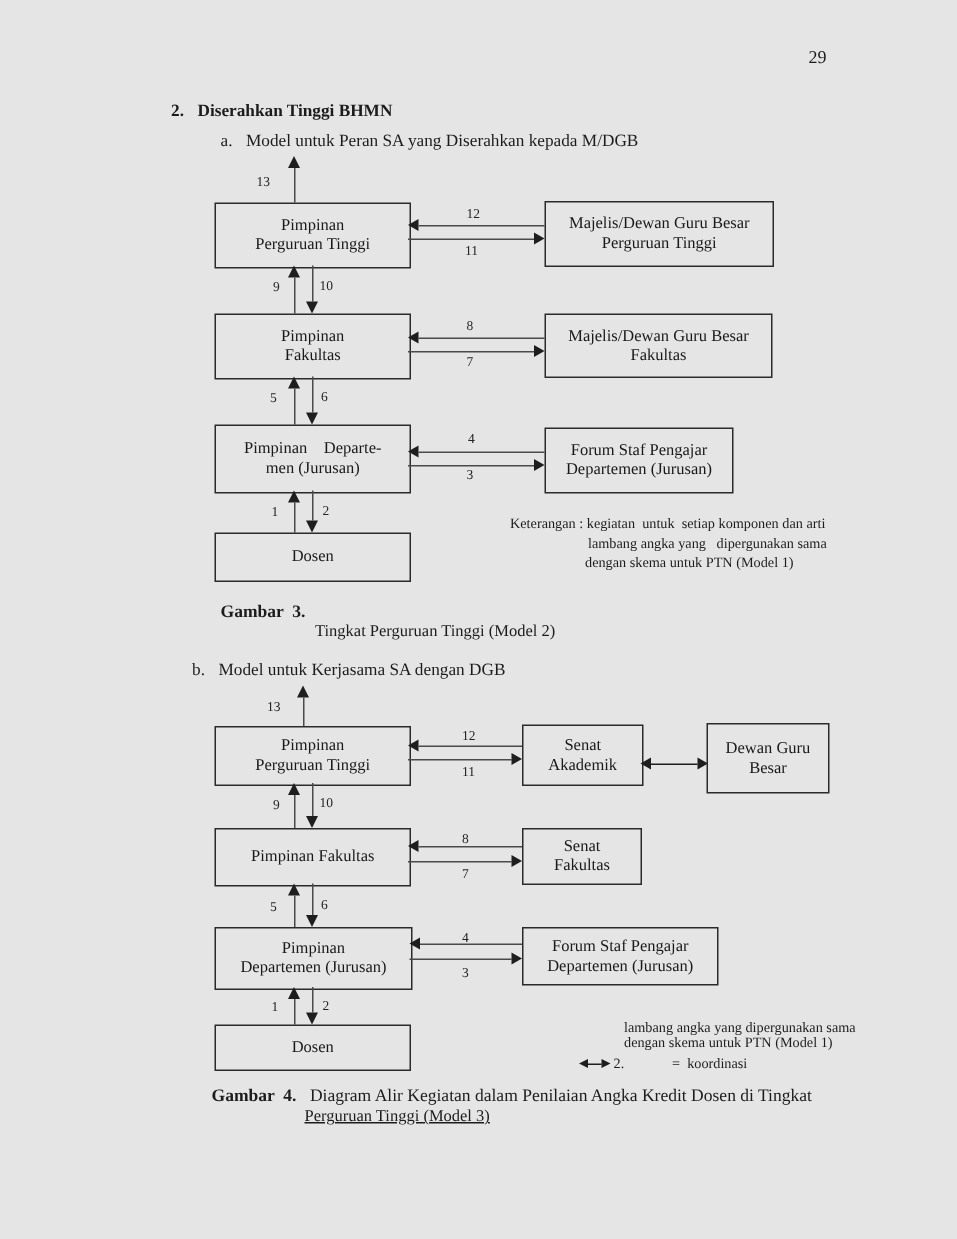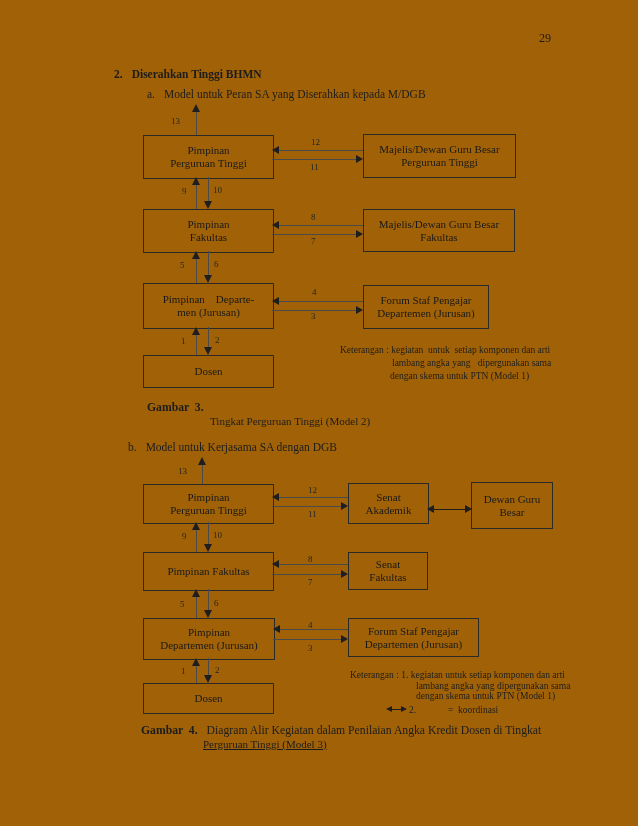--- a/index.html
+++ b/index.html
@@ -1,16 +1,16 @@
 <!DOCTYPE html>
 <html><head>
 <meta charset="utf-8">
 <style>
   html,body{margin:0;padding:0;background:#ffffff;}
-  .page{position:relative;width:638px;height:826px;background:#a16207;overflow:hidden;
+  .page{position:relative;width:638px;height:826px;background:#e5e5e5;overflow:hidden;
         font-family:"Liberation Serif","DejaVu Serif",serif;color:#1c1c1c;}
   .pageno{position:absolute;font-size:12px;line-height:13px;}
   .hd{position:absolute;display:flex;gap:9px;font-size:11.5px;line-height:13px;white-space:pre;}
   .bold{font-weight:bold;}
   .box{position:absolute;border:1px solid #2a2a2a;display:flex;align-items:center;justify-content:center;
        text-align:center;font-size:11px;line-height:13px;white-space:pre-wrap;color:#191919;}
   .num{position:absolute;font-size:9px;line-height:9px;color:#242424;white-space:pre;}
   .hline{position:absolute;height:1px;background:#4a4a4a;}
   .vline{position:absolute;width:1px;background:#4a4a4a;}
   .tri{position:absolute;width:0;height:0;border-style:solid;border-color:transparent;}
@@ -187,21 +187,20 @@
 
   <div class="tri tri-up" style="left:192px;top:658px;"></div>
   <div class="vline" style="left:196px;top:666px;height:17px;"></div>
   <div class="vline" style="left:208px;top:658px;height:17px;"></div>
   <div class="tri tri-down" style="left:204px;top:675px;"></div>
   <div class="num" style="left:181px;top:667px;">1</div>
   <div class="num" style="left:215px;top:666px;">2</div>
 
   <div class="box" style="left:143px;top:683px;width:129px;height:29px;">Dosen</div>
 
-  <div class="ketline" style="left:314px;top:670px;">Keterangan : 1. kegiatan untuk setiap komponen dan arti</div>
   <div class="ketline" style="left:380px;top:681px;">lambang angka yang dipergunakan sama</div>
   <div class="ketline" style="left:380px;top:691px;">dengan skema untuk PTN (Model 1)</div>
   <div class="ketline" style="left:373px;top:705px;">2.</div>
   <div class="miniarrow" style="left:386px;top:706px;">
     <span class="tl"></span>
     <span class="bar"></span>
     <span class="tr"></span>
   </div>
   <div class="ketline" style="left:412px;top:705px;">=  koordinasi</div>
 

